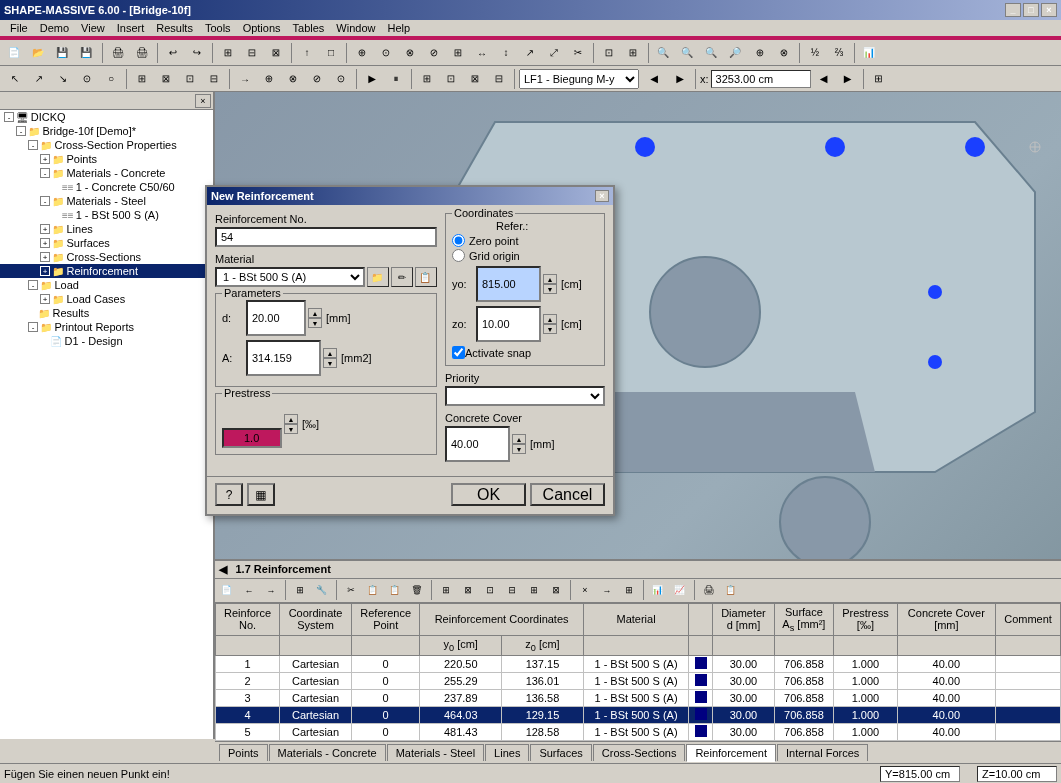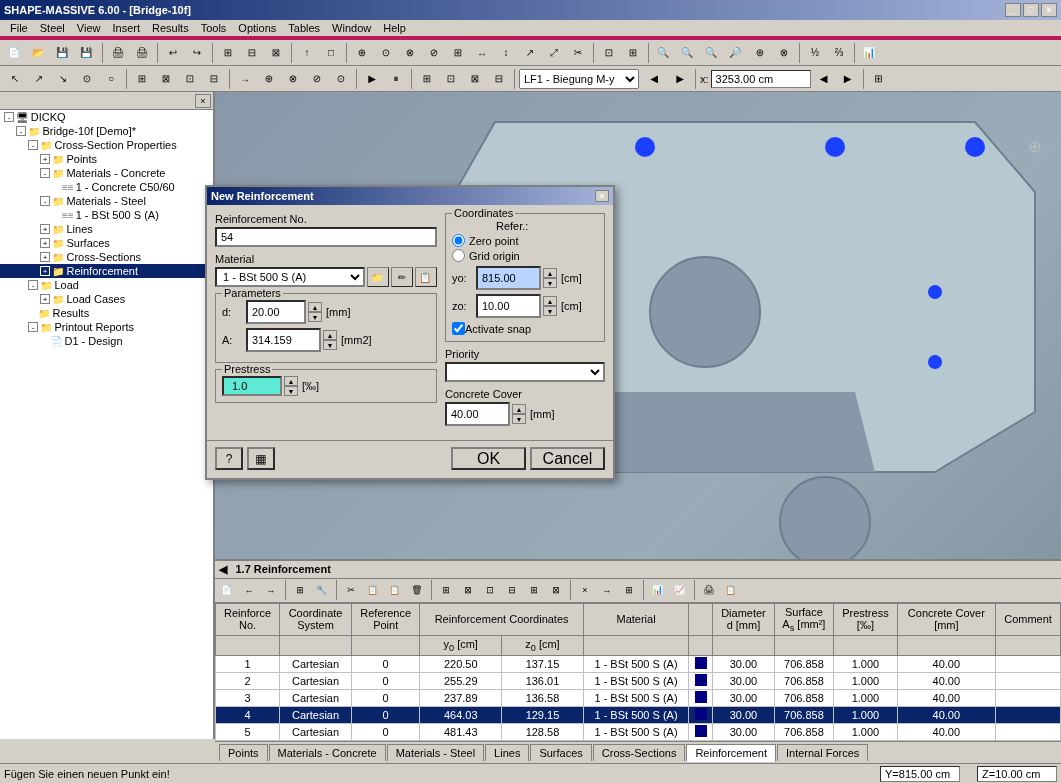--- a/index.html
+++ b/index.html
@@ -177,21 +177,21 @@
       padding: 0 2px;
       font-size: 11px;
     }
 
     .spinner-input {
       display: flex;
       align-items: center;
       gap: 2px;
     }
     .spinner-field {
-      height: 24px;
+      height: 36px;
       background: white;
       border: 2px inset #808080;
       padding: 1px 4px;
       font-size: 11px;
       width: 60px;
     }
     .spinner-field.highlight { background: #b8d4ff; }
     .spinner-btns {
       display: flex;
       flex-direction: column;
@@ -259,25 +259,26 @@
       font-size: 11px;
     }
 
     .prestress-row {
       display: flex;
       align-items: center;
       gap: 4px;
     }
     .prestress-field {
       height: 20px;
-      background: #5eead4;
+      background: #be185d;
       border: 2px inset #808080;
-      padding: 1px 8px;
+      padding: 1px 20px;
       font-size: 11px;
       width: 60px;
+      margin-top: 28px;
     }
 
     .dialog-buttons {
       display: flex;
       justify-content: center;
       gap: 8px;
       padding: 6px 8px 8px;
       border-top: 1px solid #808080;
     }
     .dlg-bottom-left {
@@ -422,21 +423,21 @@
   <span>SHAPE-MASSIVE 6.00 - [Bridge-10f]</span>
   <div id="title-bar-buttons">
     <div class="title-btn">_</div>
     <div class="title-btn">□</div>
     <div class="title-btn">×</div>
   </div>
 </div>
 
 <div id="menu-bar">
   <span class="menu-item">File</span>
-  <span class="menu-item">Steel</span>
+  <span class="menu-item">Demo</span>
   <span class="menu-item">View</span>
   <span class="menu-item">Insert</span>
   <span class="menu-item">Results</span>
   <span class="menu-item">Tools</span>
   <span class="menu-item">Options</span>
   <span class="menu-item">Tables</span>
   <span class="menu-item">Window</span>
   <span class="menu-item">Help</span>
 </div>
 

